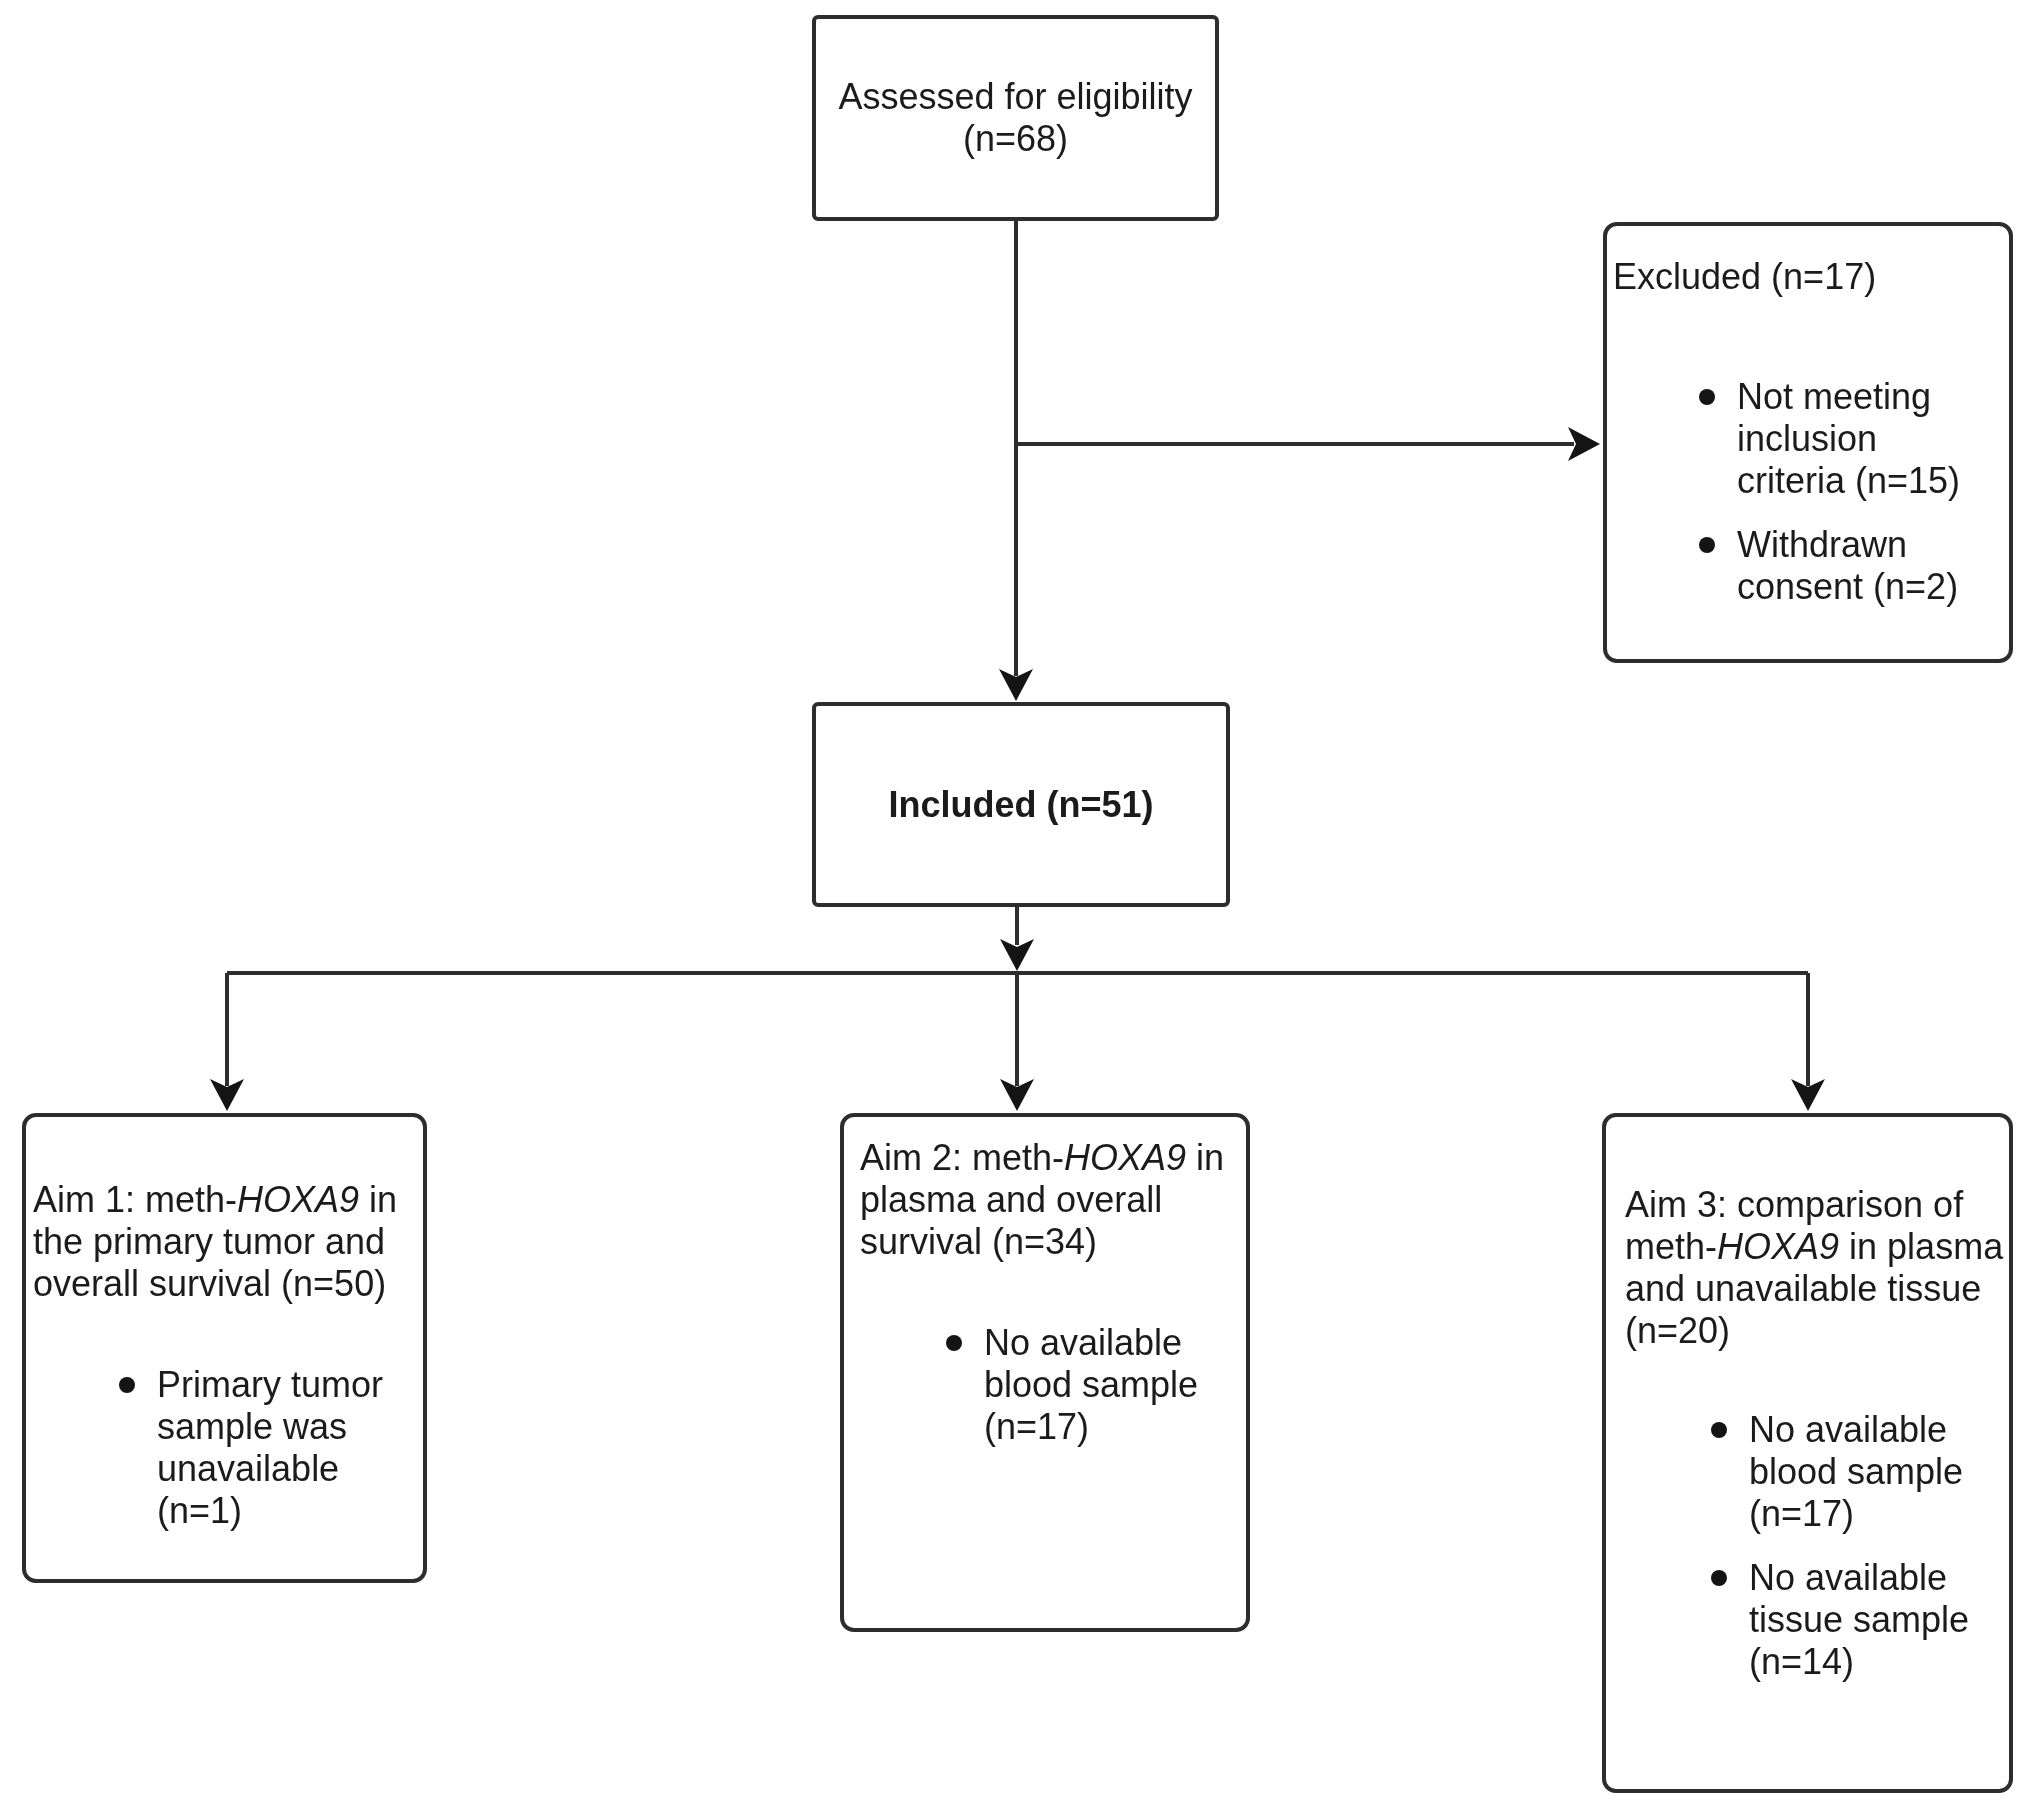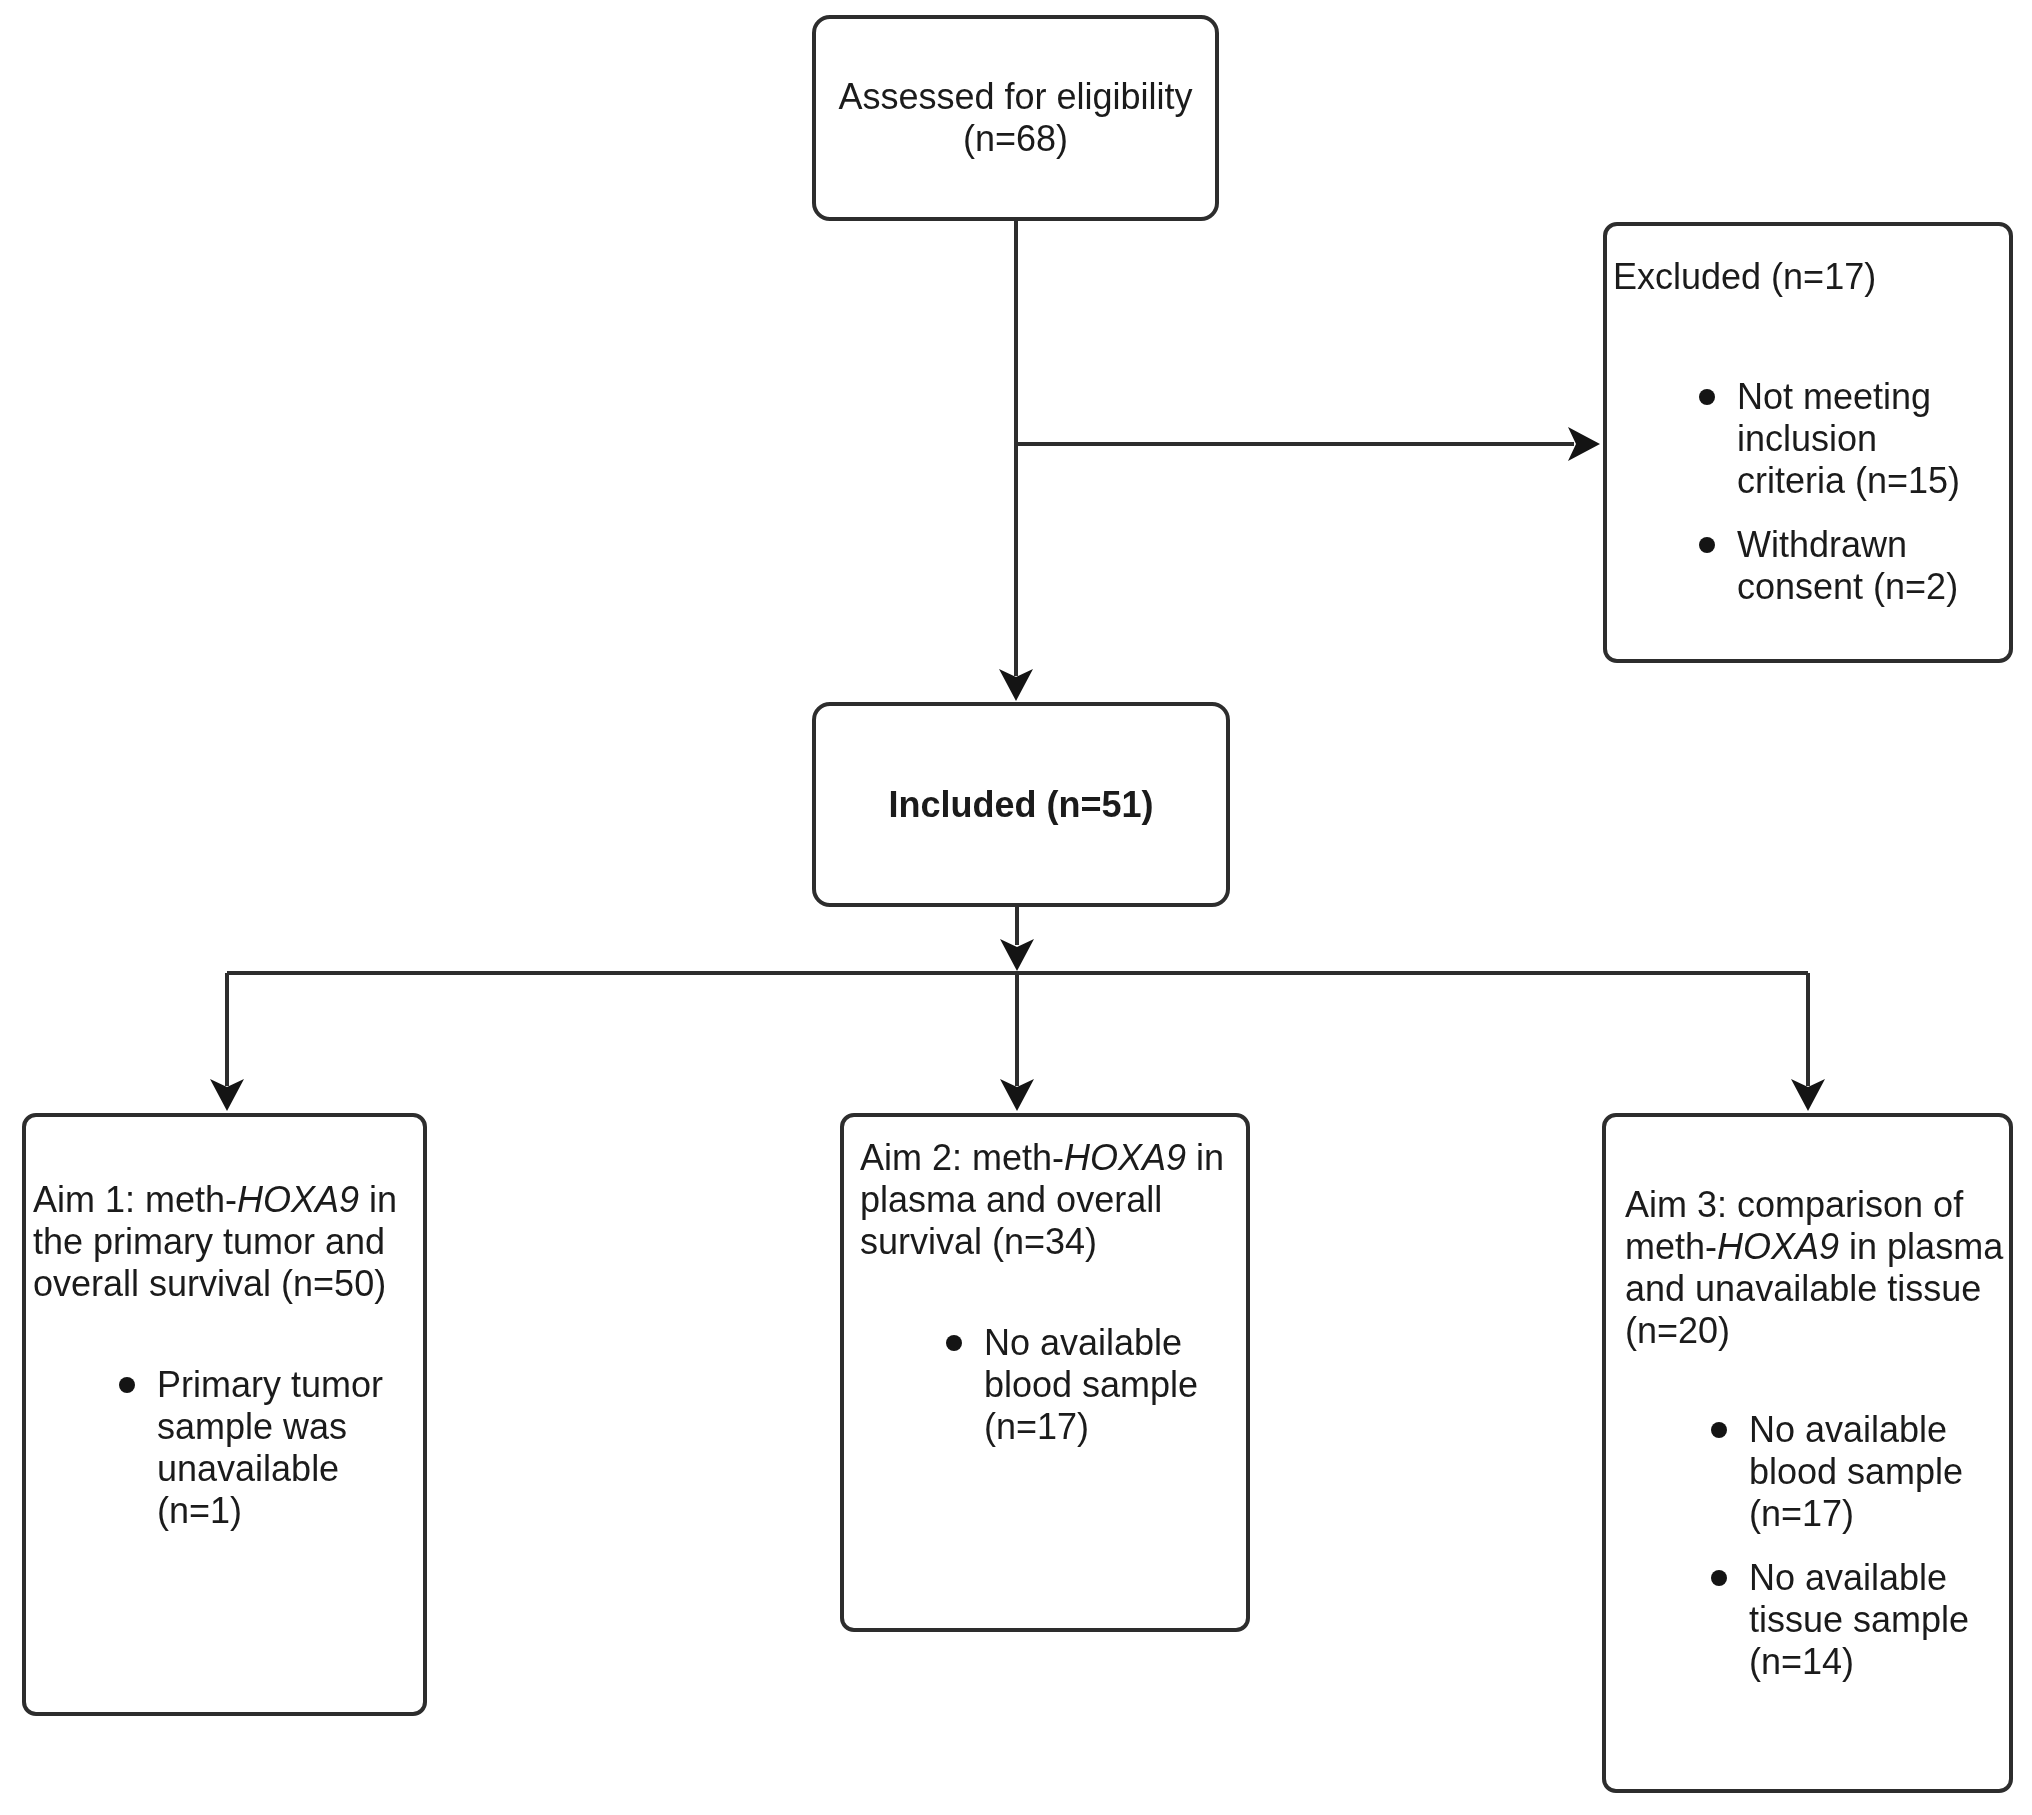--- a/index.html
+++ b/index.html
@@ -14,21 +14,21 @@
   #connectors { position:absolute; left:0; top:0; width:2032px; height:1815px; }
 
   .box {
     position:absolute;
     background:#ffffff;
     border:4px solid #2d2d2d;
     box-sizing:border-box;
     font-size:36px;
     line-height:42px;
   }
-  .r-sm { border-radius:18px; }
+  .r-sm { border-radius:6px; }
   .r-lg { border-radius:14px; }
 
   .center-text {
     display:flex; flex-direction:column;
     justify-content:center; align-items:center;
     width:100%; height:100%;
     text-align:center;
   }
   .line { white-space:nowrap; }
   .it { font-style:italic; }
@@ -38,21 +38,21 @@
   .dot {
     flex:0 0 16px; width:16px; height:16px;
     border-radius:50%; background:#141414;
     margin:13px 22px 0 0;
   }
 
   
   #box-assessed { left:812px; top:15px;   width:407px; height:206px; }
   #box-excluded { left:1603px; top:222px; width:410px; height:441px; padding:30px 0 0 6px; }
   #box-included { left:812px; top:702px;  width:418px; height:205px;font-weight:bold; }
-  #box-aim1     { left:22px;  top:1113px; width:405px; height:603px; padding:62px 0 0 7px; }
+  #box-aim1     { left:22px;  top:1113px; width:405px; height:470px; padding:62px 0 0 7px; }
   #box-aim2     { left:812px; top:1113px; width:410px; height:519px; padding:20px 0 0 16px;margin-left:28px; }
   #box-aim3     { left:1602px; top:1113px; width:411px; height:680px; padding:67px 0 0 19px; }
 
   #box-excluded .bullets { margin-top:78px; }
   #box-aim1 .bullets { margin-top:59px; }
   #box-aim2 .bullets { margin-top:59px; }
   #box-aim3 .bullets { margin-top:57px; }
 </style>
 </head>
 <body>

